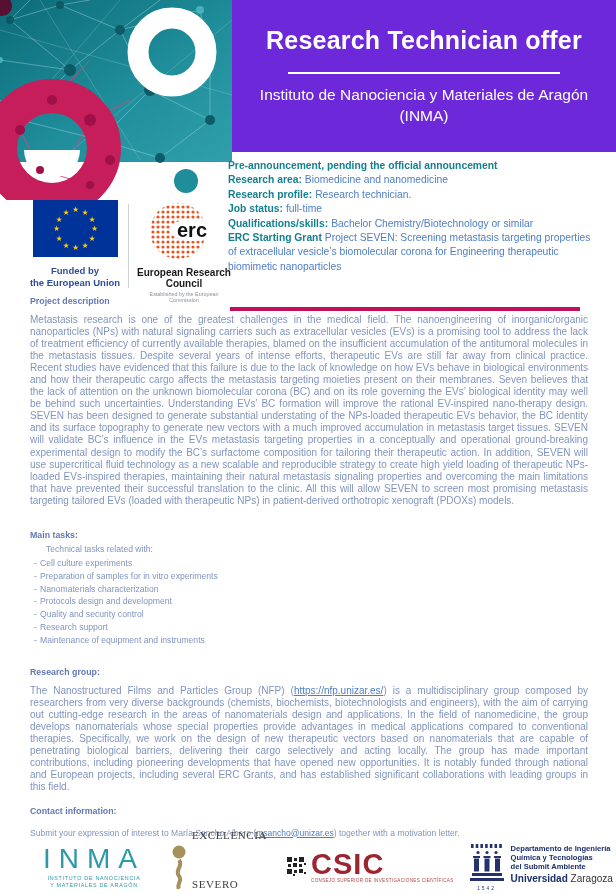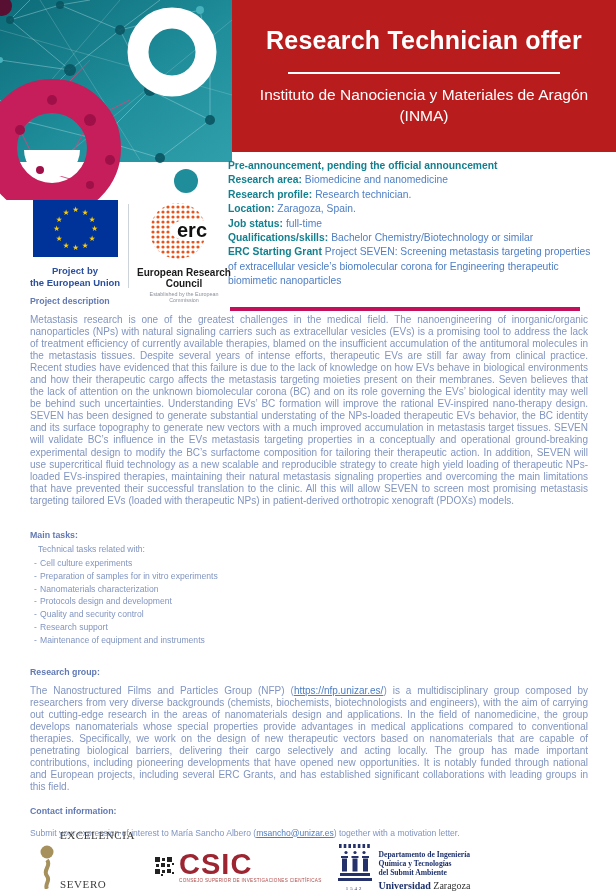--- a/index.html
+++ b/index.html
@@ -4,21 +4,21 @@
 <style>
   html,body{margin:0;padding:0;background:#e9e9e9;}
   .page{
     position:relative;width:616px;height:894px;background:#ffffff;
     font-family:"Liberation Sans",sans-serif;overflow:hidden;margin:0 auto;
   }
   
   .hero-art{position:absolute;left:0;top:0;width:232px;height:200px;}
   .hero-band{
     position:absolute;left:232px;top:0;width:384px;height:152px;
-    background:#b91c1c;color:#ffffff;text-align:center;box-sizing:border-box;padding-top:26px;
+    background:#6d28d9;color:#ffffff;text-align:center;box-sizing:border-box;padding-top:26px;
   }
   .hero-title{font-size:25px;font-weight:bold;margin:0;letter-spacing:.2px;}
   .hero-hr{width:272px;height:2px;background:#ffffff;border:none;margin:17px auto 10px auto;}
   .hero-sub{font-size:15.5px;font-weight:normal;margin:0;line-height:21px;padding:0 26px;}
   
   .funding{position:absolute;left:28px;top:200px;width:206px;height:92px;display:flex;}
   .eu-block{width:94px;text-align:center;}
   .eu-caption{font-size:9.5px;font-weight:bold;color:#2b4f9e;line-height:11.5px;margin-top:4px;}
   .fund-divider{width:1px;background:#cdd3da;margin:4px 7px 4px 6px;}
   .erc-block{width:96px;text-align:center;}
@@ -33,41 +33,41 @@
   .dlabel{font-weight:bold;color:#14808f;margin-right:3px;}
   .crimson-bar{position:absolute;left:230px;top:307px;width:350px;height:4px;background:#c40f5b;}
   
   .content{position:absolute;left:30px;top:296px;width:558px;}
   .sec-heading{font-size:8.8px;font-weight:bold;color:#6279b3;margin:0;}
   .body-text{
     font-size:10px;color:#8094c1;line-height:12.05px;
     text-align:justify;margin:8px 0 0 0;
   }
   .tasks-heading{margin-top:23px;}
-  .tasks-intro{font-size:8.6px;color:#8094c1;margin:3px 0 2px 8px;line-height:12px;}
+  .tasks-intro{font-size:8.6px;color:#8094c1;margin:3px 0 2px 16px;line-height:12px;}
   .task-row{font-size:8.6px;color:#8094c1;line-height:12.9px;display:flex;}
   .task-dash{width:10px;flex:none;padding-left:4px;box-sizing:border-box;}
   .group-heading{margin-top:20px;}
   .contact-heading{margin-top:12px;}
   .contact-line{font-size:8.55px;color:#8094c1;line-height:12px;margin:11px 0 0 0;}
   a.doc-link{color:#4e7ec4;text-decoration:underline;cursor:pointer;}
   
   .footer{position:absolute;left:28px;top:840px;width:582px;height:54px;display:flex;align-items:center;}
   .inma-block{width:132px;text-align:center;color:#2a9aa8;flex:none;}
   .inma-name{font-size:28px;letter-spacing:8px;line-height:28px;font-weight:400;}
   .inma-caption{font-size:5.4px;letter-spacing:.7px;line-height:6.6px;margin-top:2px;}
   .severo-block{display:flex;align-items:center;margin-left:10px;flex:none;}
   .severo-text{margin-left:4px;font-family:"Liberation Serif",serif;color:#3c3c3c;}
   .severo-line{font-size:11px;letter-spacing:.6px;line-height:8.6px;margin-top:40px;}
   .severo-dates{font-size:4.4px;color:#a6905c;margin-top:1px;letter-spacing:.3px;}
   .csic-block{display:flex;align-items:center;margin-left:20px;flex:none;}
   .csic-main{margin-left:4px;}
   .csic-name{font-size:29px;font-weight:bold;color:#9c2531;line-height:26px;letter-spacing:1px;}
   .csic-caption{font-size:4.6px;color:#b04848;letter-spacing:.3px;margin-top:1px;}
-  .unizar-block{display:flex;margin-left:16px;align-items:flex-end;flex:none;font-family:Liberation Serif, serif;}
+  .unizar-block{display:flex;margin-left:16px;align-items:flex-start;flex:none;}
   .unizar-icon-col{text-align:center;flex:none;}
   .unizar-text{margin-left:7px;}
   .unizar-dept{font-size:7.6px;font-weight:bold;color:#1b2f6b;line-height:9.2px;}
   .unizar-uni{font-size:10px;margin-top:2px;color:#333333;}
   .unizar-uni b{color:#1b2f6b;}
 </style>
 </head>
 <body>
 
 <div class="page">
@@ -143,21 +143,21 @@
             <text x="52" y="47.5">★</text>
           <text x="42.5" y="50">★</text>
             <text x="33" y="47.5">★</text>
             <text x="26" y="40.5">★</text>
           <text x="23.5" y="31">★</text>
             <text x="26" y="21.5">★</text>
             <text x="33" y="14.6">★</text>
         </g>
       </svg>
       <div class="eu-caption">
-        <div>Project by</div>
+        <div>Funded by</div>
         <div>the European Union</div>
       </div>
     </div>
     <div class="fund-divider"></div>
     <div class="erc-block">
       <svg width="96" height="62" viewBox="0 0 96 62">
         <defs>
           <pattern id="dotp" width="5" height="5" patternUnits="userSpaceOnUse">
             <circle cx="2" cy="2" r="1.6" fill="#e8541d"></circle>
           </pattern>
@@ -173,23 +173,20 @@
 
   <div class="details">
     <div class="pre">Pre-announcement, pending the official announcement</div>
     <div class="detail-row">
       <span class="dlabel">Research area:</span><span>Biomedicine and nanomedicine</span>
     </div>
     <div class="detail-row">
       <span class="dlabel">Research profile:</span><span>Research technician.</span>
     </div>
     <div class="detail-row">
-      <span class="dlabel">Location:</span><span>Zaragoza, Spain.</span>
-    </div>
-    <div class="detail-row">
       <span class="dlabel">Job status:</span><span>full-time</span>
     </div>
     <div class="detail-row">
       <span class="dlabel">Qualifications/skills:</span><span>Bachelor Chemistry/Biotechnology or similar</span>
     </div>
     <div class="detail-row">
       <span class="dlabel">ERC Starting Grant</span><span>Project SEVEN:  Screening metastasis targeting properties of extracellular vesicle’s biomolecular corona for Engineering therapeutic biomimetic nanoparticles</span>
     </div>
   </div>
   <div class="crimson-bar"></div>
@@ -230,20 +227,27 @@
       </div>
 
     <h3 class="sec-heading group-heading">Research group:</h3>
     <p class="body-text"><span>The Nanostructured Films and Particles Group (NFP) (</span><a class="doc-link">https://nfp.unizar.es/</a><span>) is a multidisciplinary group composed by researchers from very diverse backgrounds (chemists, biochemists, biotechnologists and engineers), with the aim of carrying out cutting-edge research in the areas of nanomaterials design and applications. In the field of nanomedicine, the group develops nanomaterials whose special properties provide advantages in medical applications compared to conventional therapies. Specifically, we work on the design of new therapeutic vectors based on nanomaterials that are capable of penetrating biological barriers, delivering their cargo selectively and acting locally. The group has made important contributions, including pioneering developments that have opened new opportunities. It is notably funded through national and European projects, including several ERC Grants, and has established significant collaborations with leading groups in this field.</span></p>
 
     <h3 class="sec-heading contact-heading">Contact information:</h3>
     <p class="contact-line"><span>Submit your expression of interest to María Sancho Albero (</span><a class="doc-link">msancho@unizar.es</a><span>) together with a motivation letter.</span></p>
   </div>
 
   <div class="footer">
+    <div class="inma-block">
+      <div class="inma-name">INMA</div>
+      <div class="inma-caption">
+        <div>INSTITUTO DE NANOCIENCIA</div>
+        <div>Y MATERIALES DE ARAGÓN</div>
+      </div>
+    </div>
 
     <div class="severo-block">
       <svg width="18" height="44" viewBox="0 0 18 44">
         <circle cx="9" cy="7" r="6.5" fill="#a6905c"></circle>
         <path d="M9,15 C14,21 4,25 9,31 C13,36 6,39 9,44" stroke="#a6905c" stroke-width="4" fill="none"></path>
       </svg>
       <div class="severo-text">
         <div class="severo-line">EXCELENCIA</div>
         <div class="severo-line">SEVERO</div>
         <div class="severo-line">OCHOA</div>

